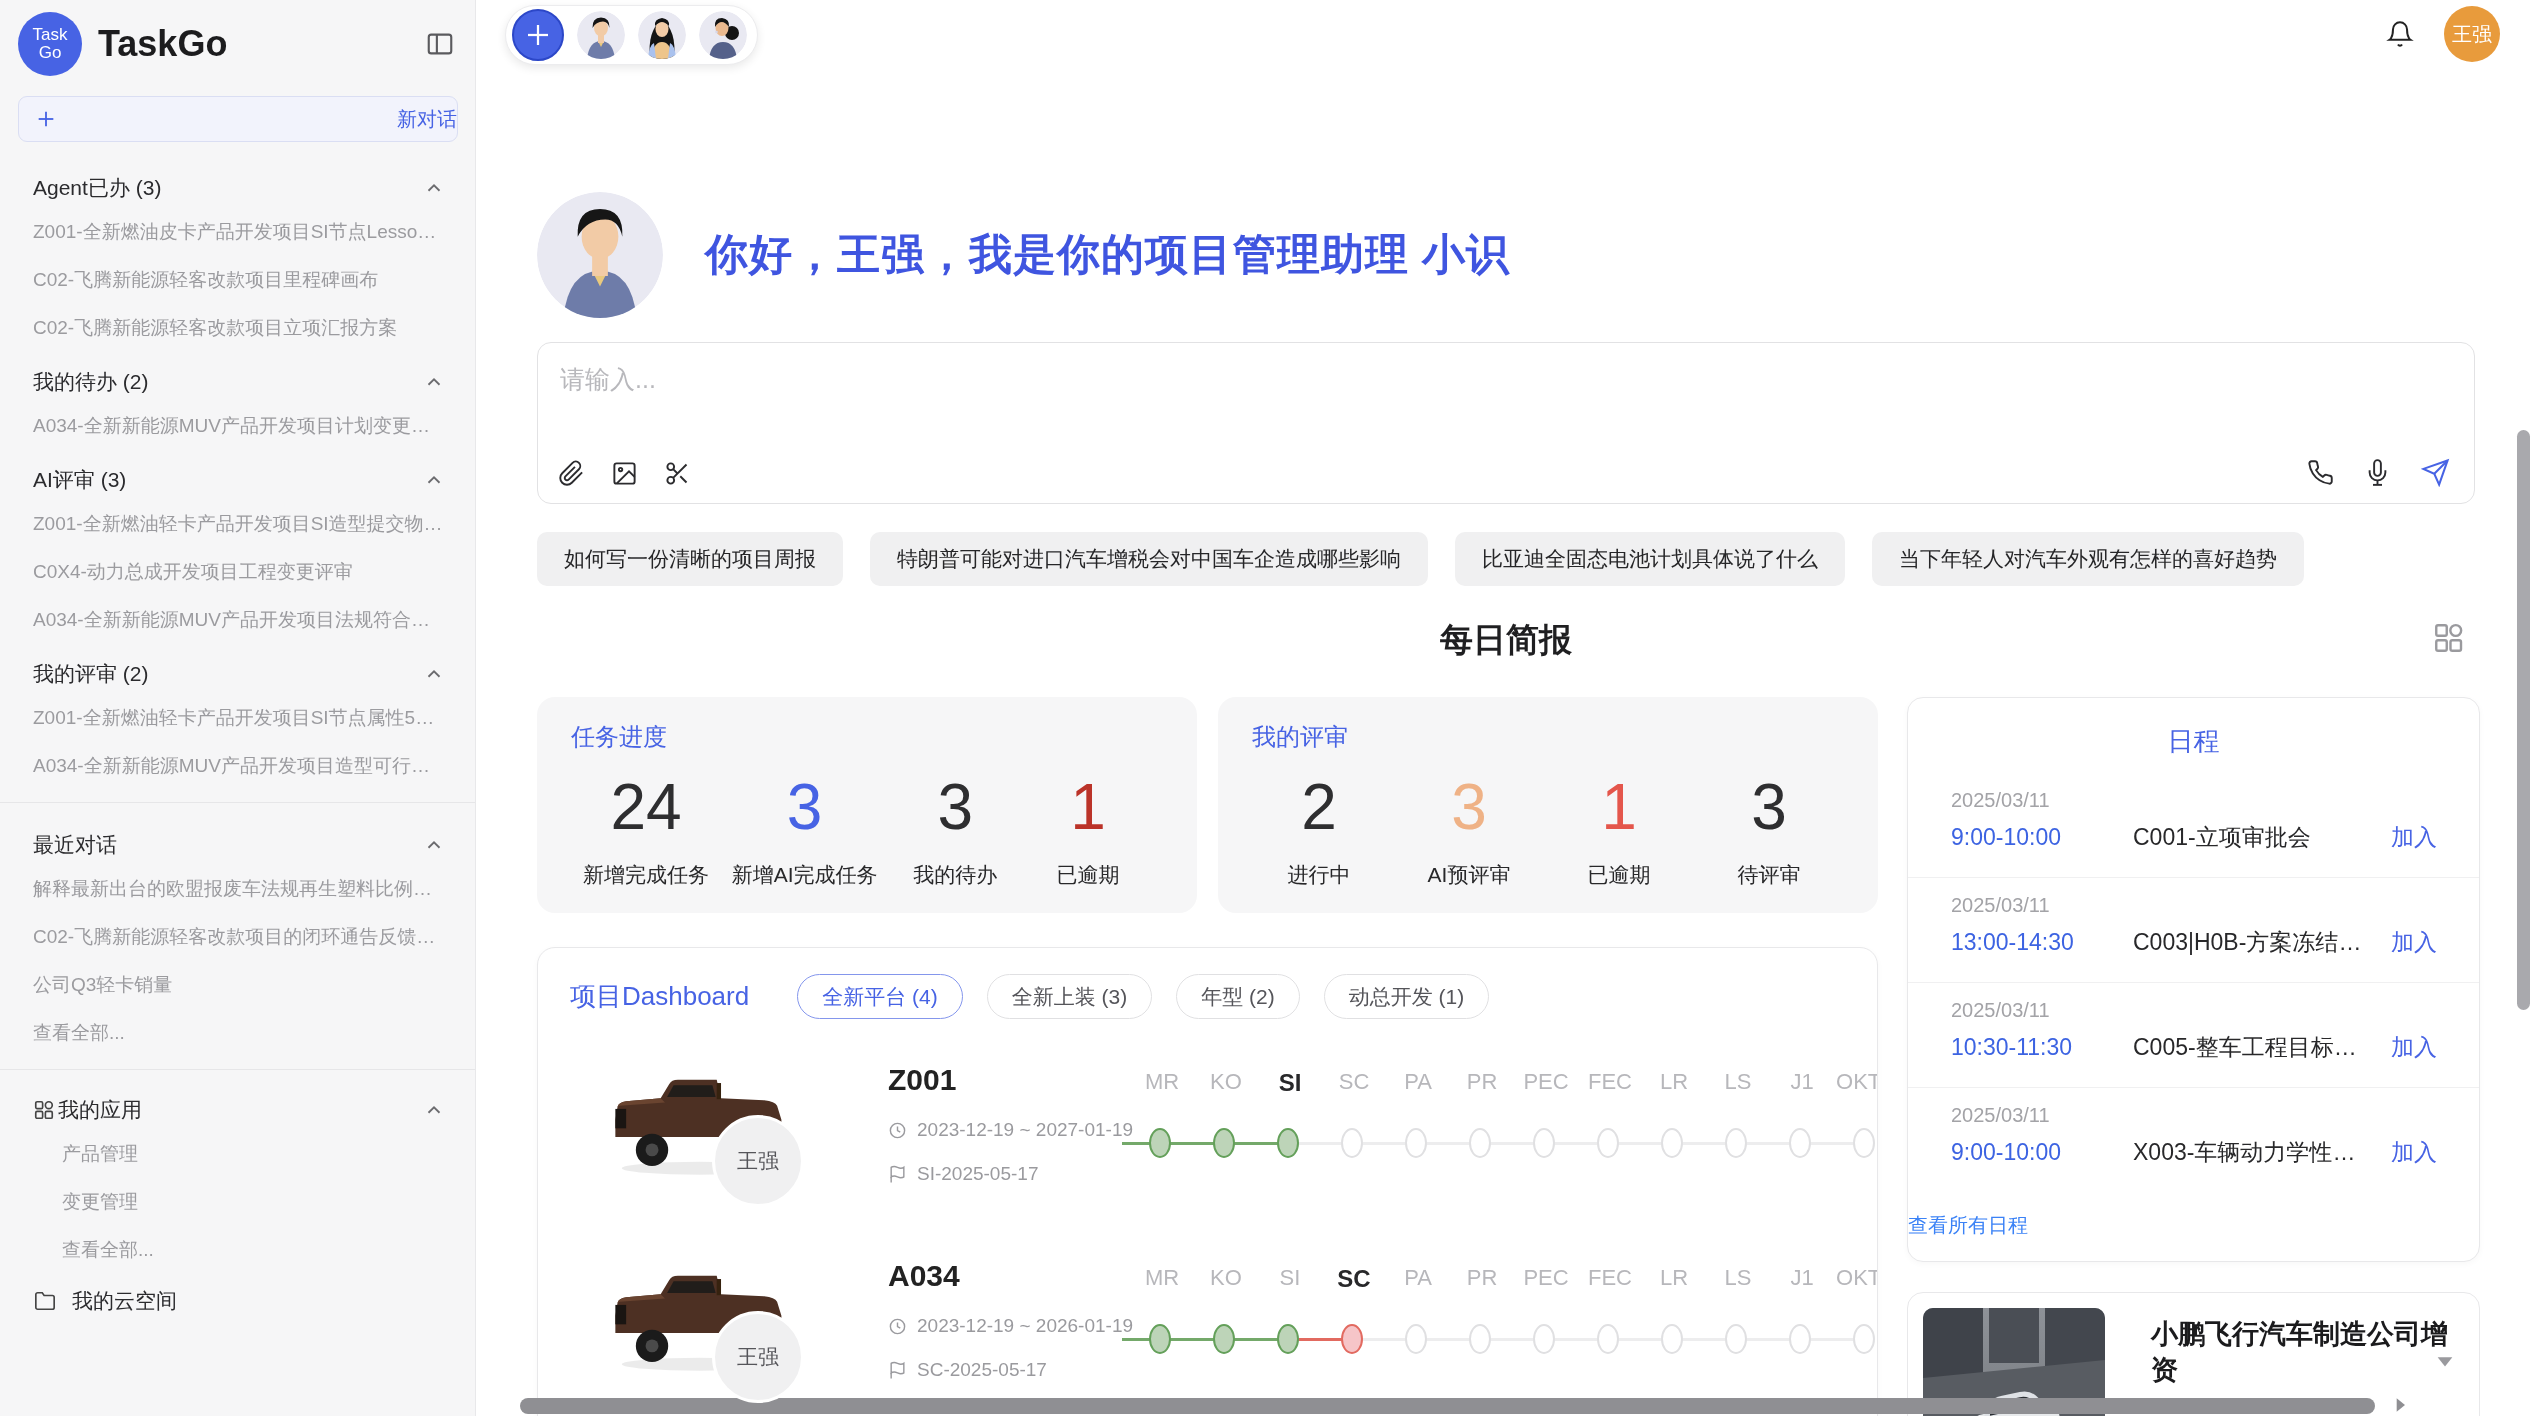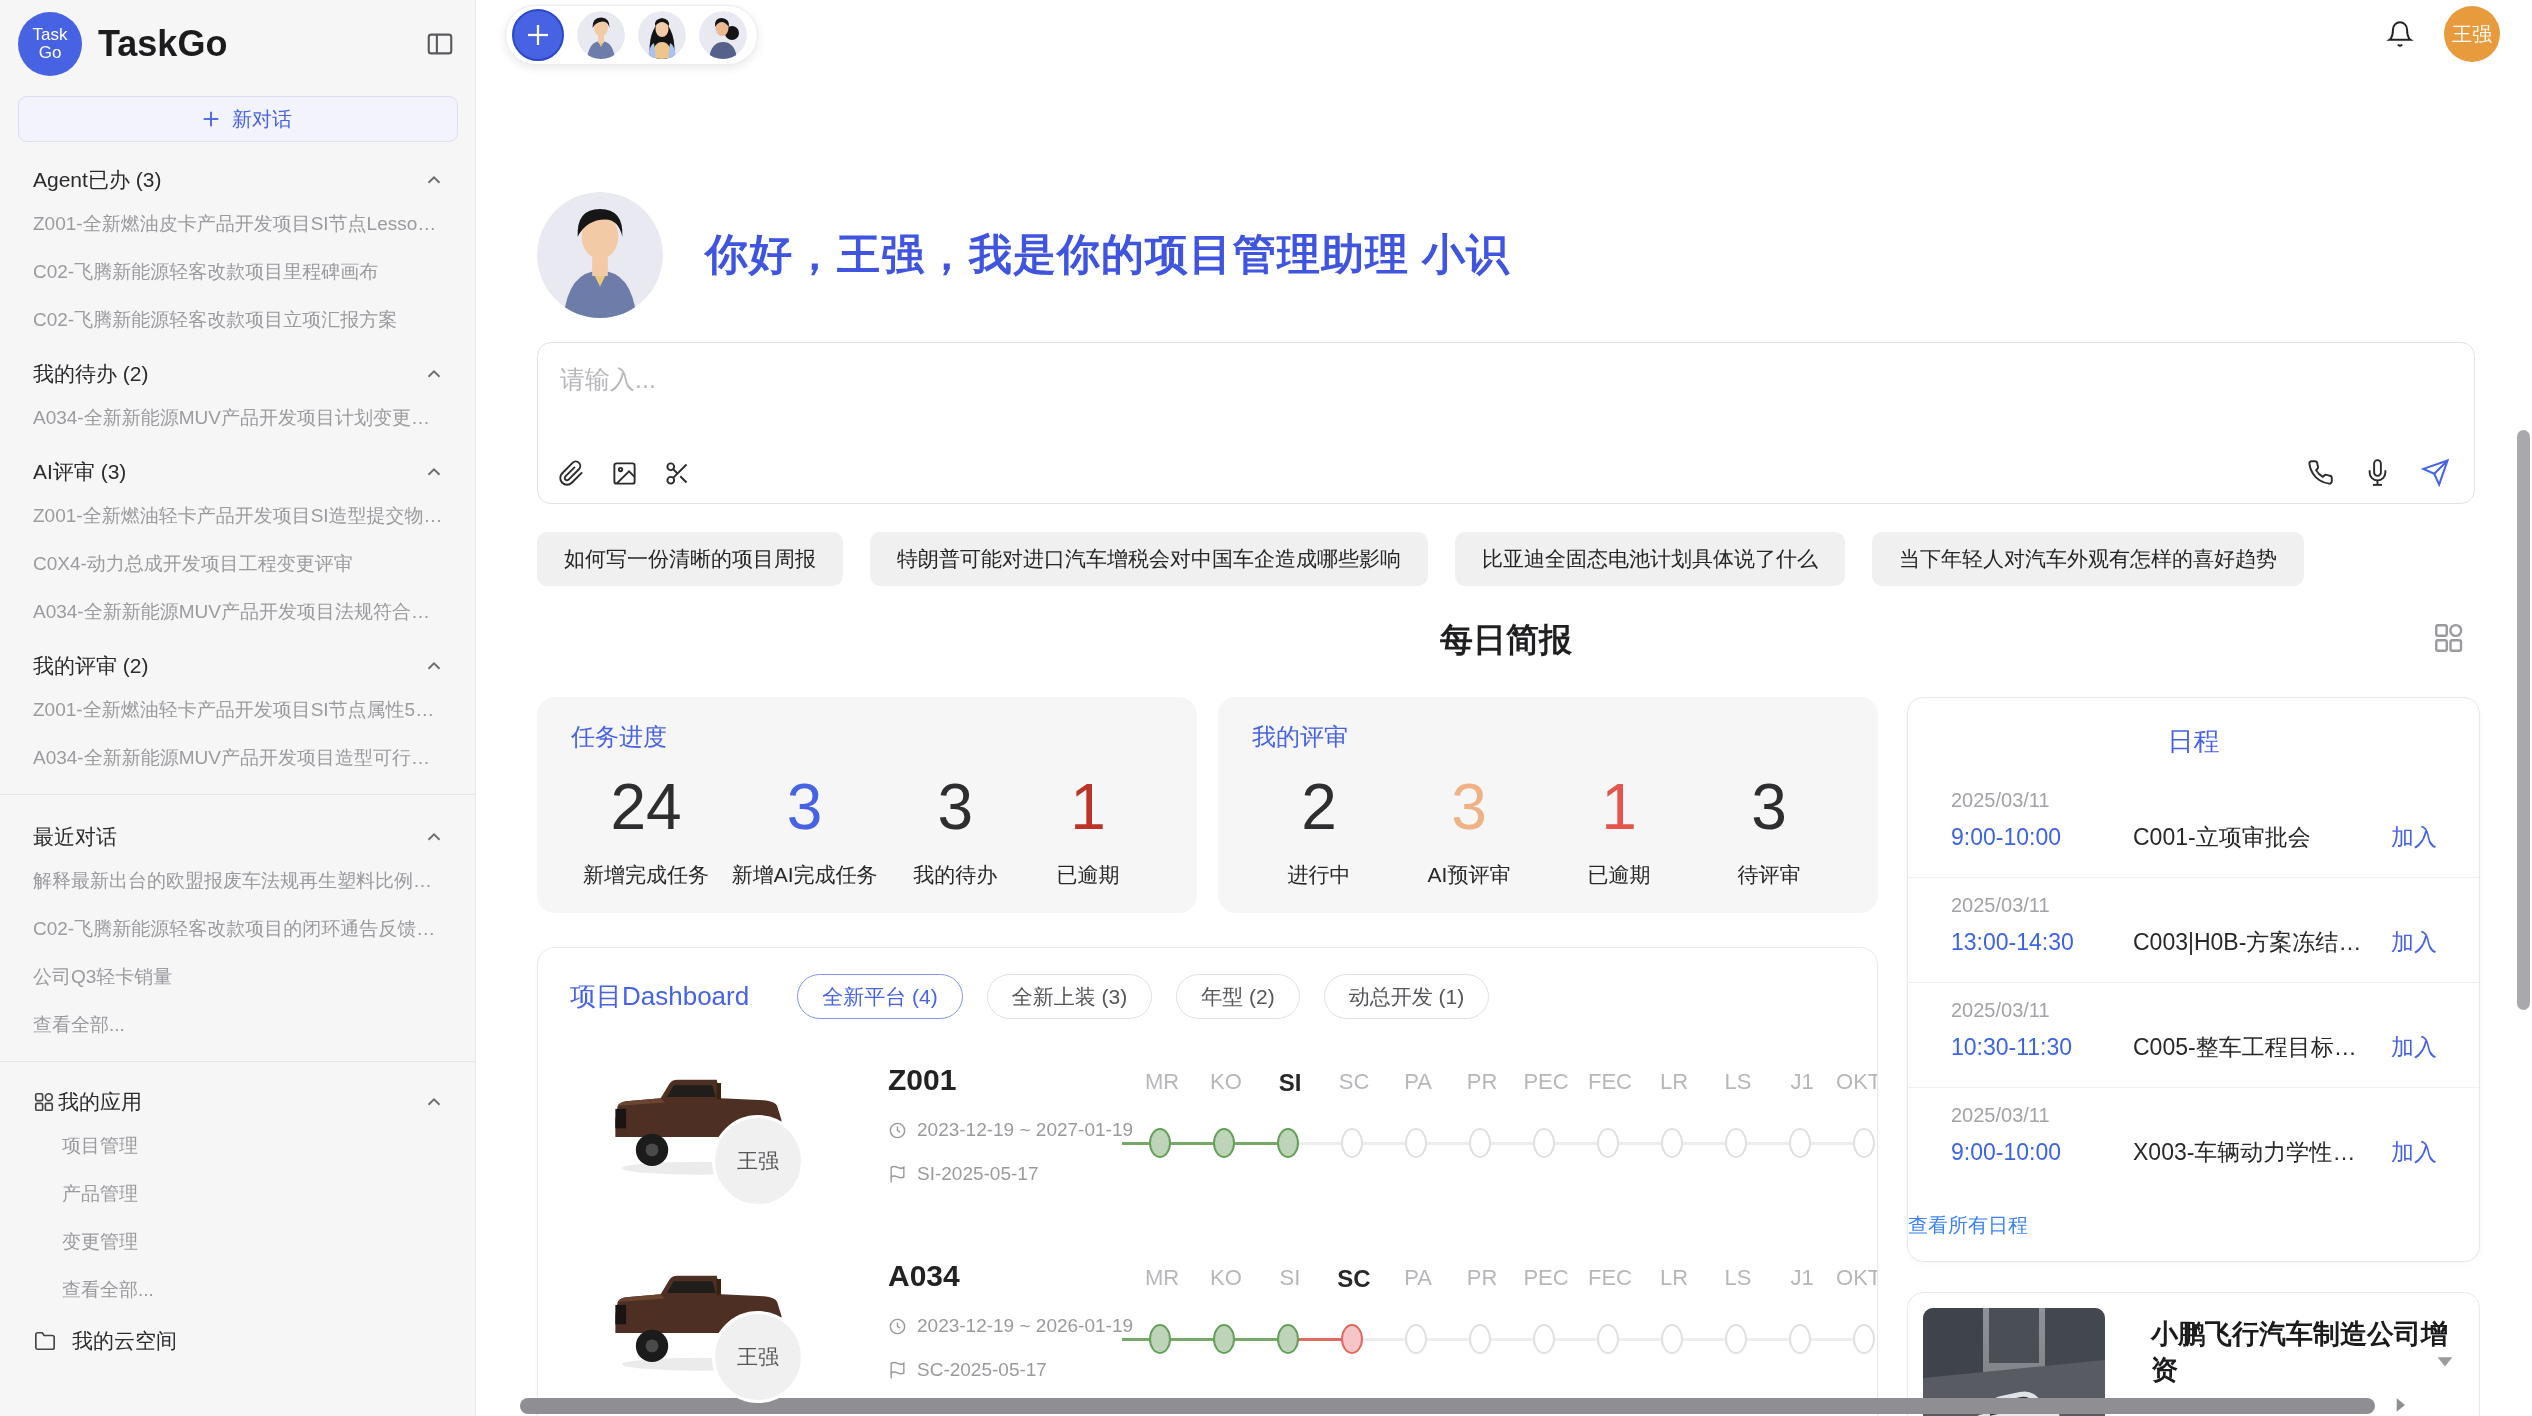--- a/index.html
+++ b/index.html
@@ -6,21 +6,21 @@
   html,body { width:2532px; height:1416px; }
   body { font-family:"Liberation Sans","DejaVu Sans",sans-serif; background:#fff; }
   .app { position:relative; width:2532px; height:1416px; overflow:hidden; background:#fff; }
 
   
   .sidebar { position:absolute; left:0; top:0; width:476px; height:1416px; background:#f6f6f7; border-right:1px solid #e8e8ea; overflow:hidden; }
   .side-head { display:flex; align-items:center; padding:12px 20px 8px 18px; }
   .logo { width:64px; height:64px; border-radius:50%; background:#4763e4; color:#fff; display:flex; flex-direction:column; align-items:center; justify-content:center; font-size:17px; line-height:1.08; font-weight:500; flex:none; }
   .app-title { font-size:36px; font-weight:700; color:#1c1c1e; margin-left:16px; }
   .collapse-btn { margin-left:auto; color:#5a5a5e; cursor:pointer; display:flex; }
-  .new-chat { margin:12px 18px 8px; height:46px; width:440px; border-radius:9px; background:#f2f3fc; border:1px solid #dadef3; color:#4763e4; font-size:20px; display:flex; align-items:center; justify-content:center; padding-left:16px; gap:10px; cursor:pointer; font-family:inherit; }
+  .new-chat { margin:12px 18px 16px; height:46px; width:440px; border-radius:9px; background:#f2f3fc; border:1px solid #dadef3; color:#4763e4; font-size:20px; display:flex; align-items:center; justify-content:space-between; padding-left:16px; gap:10px; cursor:pointer; font-family:inherit; }
   .side-scroll { padding-bottom:10px; }
   .side-sec-head { display:flex; align-items:center; justify-content:space-between; padding:16px 30px 6px 33px; font-size:21px; color:#2b2b2e; }
   .side-sec-head .chev { color:#6b6b6f; display:flex; cursor:pointer; }
   .side-item { padding:11px 30px 11px 33px; font-size:19px; color:#9b9b9f; white-space:nowrap; overflow:hidden; text-overflow:ellipsis; cursor:pointer; }
   .side-divider { height:1px; background:#e6e6e8; margin:12px 0; }
   .side-apps-head { display:flex; align-items:center; padding:14px 30px 6px 33px; font-size:21px; color:#2b2b2e; gap:3px; }
   .side-apps-head .chev { margin-left:auto; color:#6b6b6f; display:flex; cursor:pointer; }
   .side-sub-item { padding:11px 30px 11px 62px; font-size:19px; color:#9b9b9f; white-space:nowrap; overflow:hidden; text-overflow:ellipsis; cursor:pointer; }
   .side-icon-row { display:flex; align-items:center; gap:16px; padding:13px 30px 13px 34px; font-size:21px; color:#2b2b2e; cursor:pointer; }
   .side-icon-row svg { flex:none; }
@@ -227,21 +227,20 @@
         </span>
         <span>我的应用</span>
         <span class="chev">
             <svg width="22" height="22" viewBox="0 0 24 24" fill="none" stroke="currentColor" stroke-width="2">
               <polyline points="18 15 12 9 6 15"></polyline>
             </svg>
           </span>
       </div>
       <div>
 
-      <div class="side-sub-item">项目管理</div>
           <div class="side-sub-item">产品管理</div>
           <div class="side-sub-item">变更管理</div>
         </div>
       <div class="side-sub-item">查看全部...</div>
 
       <div class="side-icon-row">
         <span style="display:flex;color:#444">
           <svg width="22" height="22" viewBox="0 0 24 24" fill="none" stroke="currentColor" stroke-width="1.8">
               <path d="M22 19a2 2 0 0 1-2 2H4a2 2 0 0 1-2-2V5a2 2 0 0 1 2-2h5l2 3h9a2 2 0 0 1 2 2z"></path>
             </svg>

